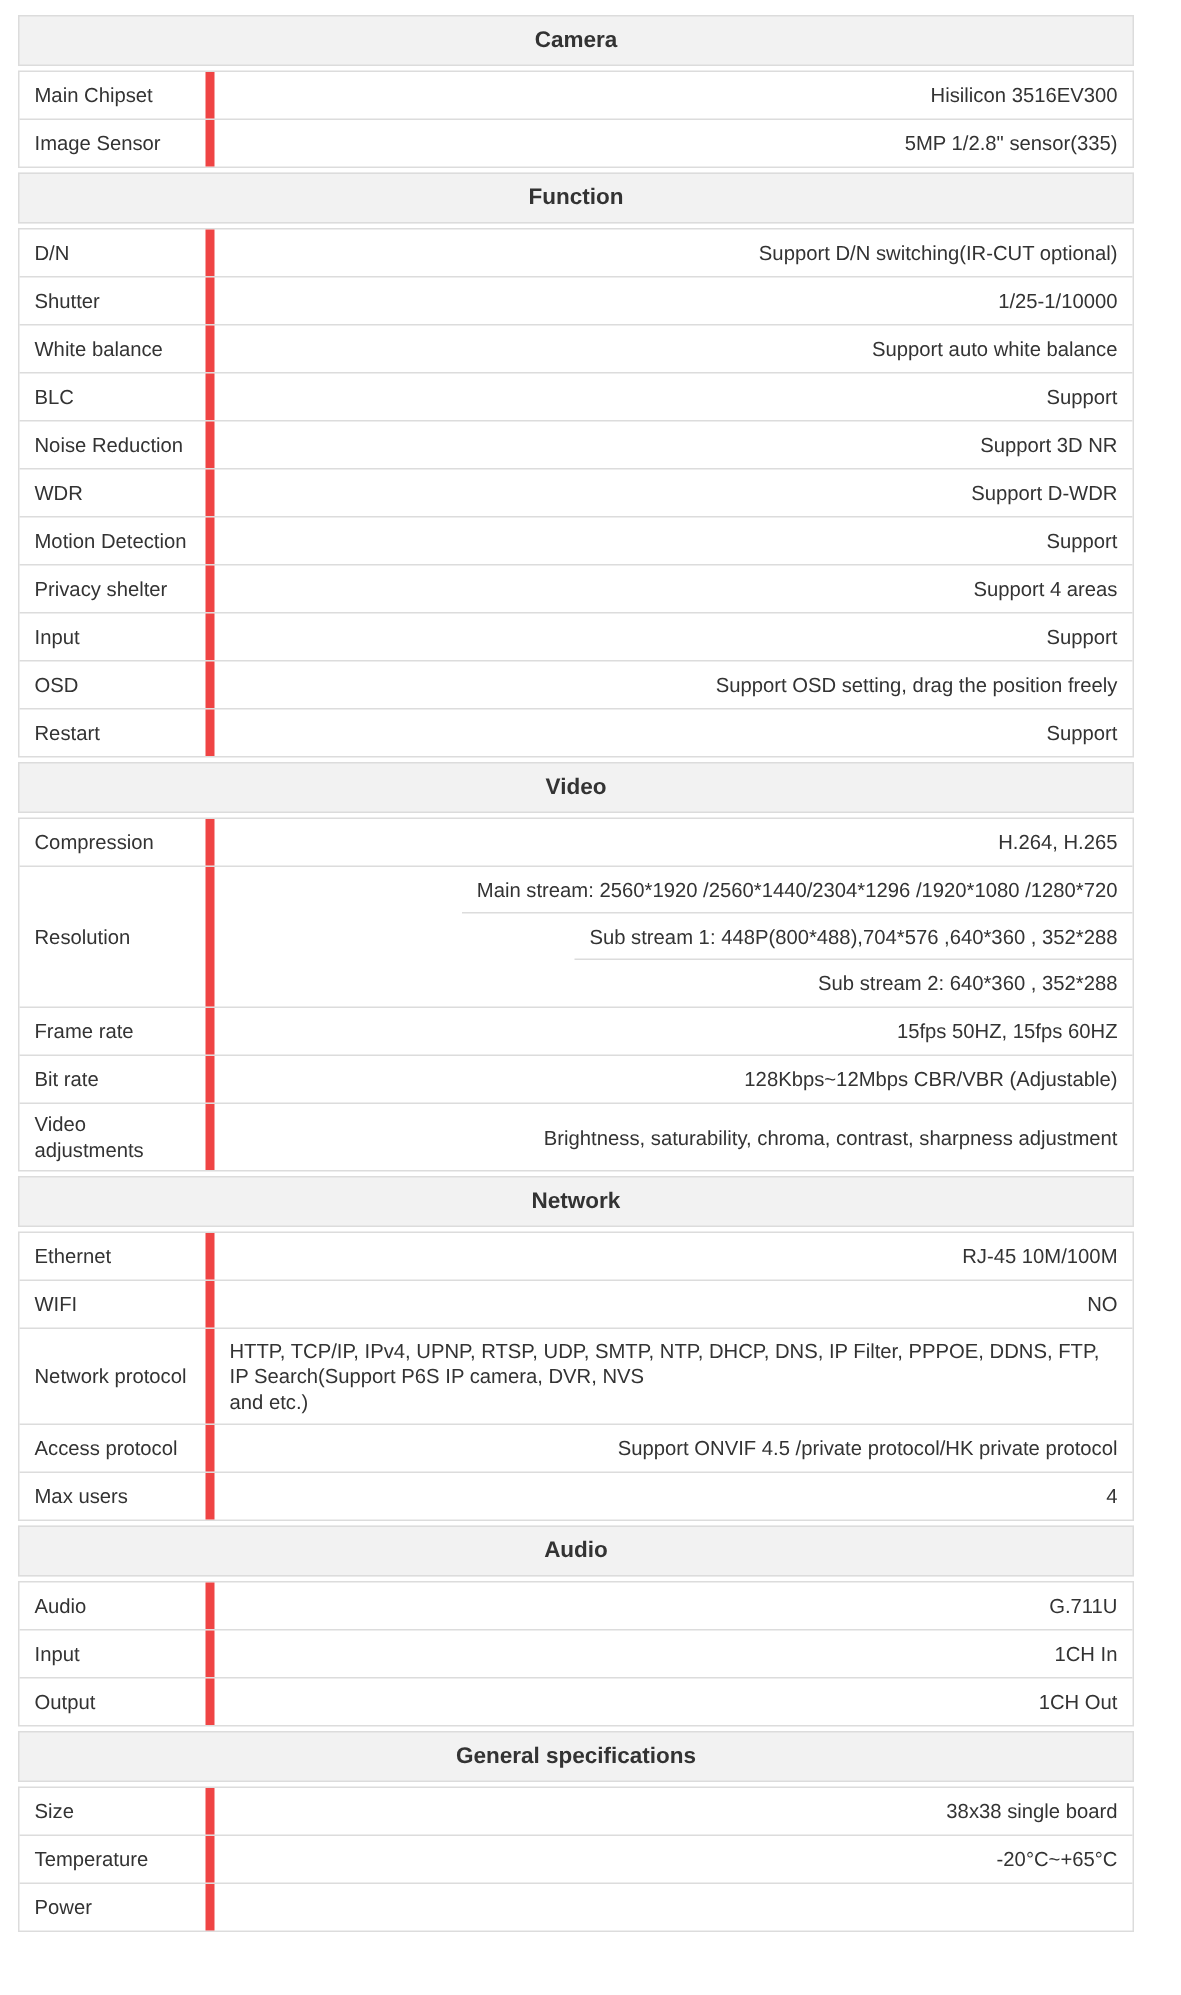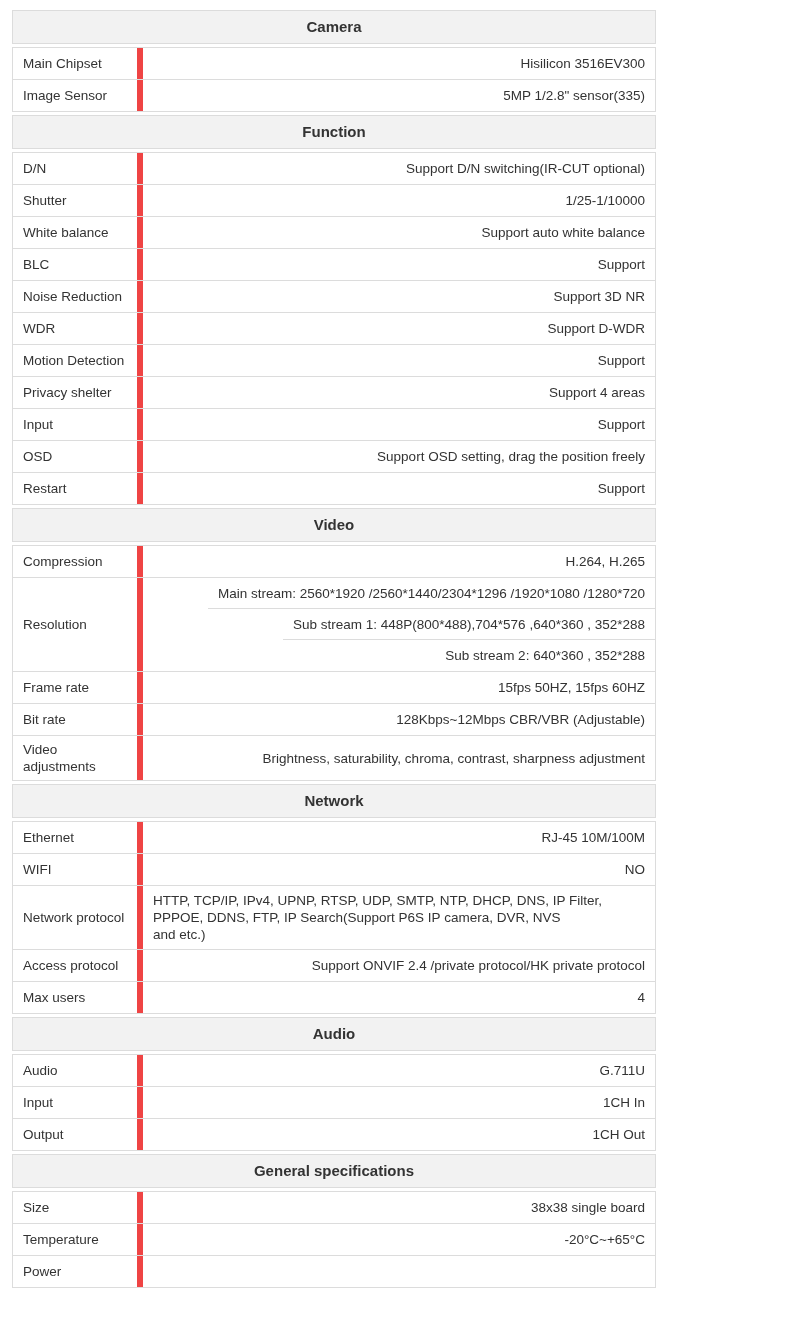--- a/index.html
+++ b/index.html
@@ -10,21 +10,21 @@
     font-family: "Liberation Sans", sans-serif;
     color: #333333;
     font-size: 13.5px;
   }
   .page {
     width: 787px;
     min-height: 1330px;
     padding: 10px 27px 10px 12px;
   }
   .spec-table {
-    width: 644px;
+    width: 744px;
   }
   .section-header {
     background: #f2f2f2;
     border: 1px solid #dcdcdc;
     text-align: center;
     font-weight: bold;
     font-size: 15px;
     color: #333333;
     padding: 7px 0;
     margin: 3px 0;
@@ -216,21 +216,21 @@
         <div class="spec-row">
           <div class="label-cell">Network protocol</div>
           <div class="value-cells">
             <div class="value-cell">HTTP, TCP/IP, IPv4, UPNP, RTSP, UDP, SMTP, NTP, DHCP, DNS, IP Filter, PPPOE, DDNS, FTP, IP Search(Support P6S IP camera, DVR, NVS
 and etc.)</div>
           </div>
         </div>
         <div class="spec-row">
           <div class="label-cell">Access protocol</div>
           <div class="value-cells">
-            <div class="value-cell">Support ONVIF 2.4 /private protocol/HK private protocol</div>
+            <div class="value-cell">Support ONVIF 4.5 /private protocol/HK private protocol</div>
           </div>
         </div>
         <div class="spec-row">
           <div class="label-cell">Max users</div>
           <div class="value-cells">
             <div class="value-cell">4</div>
           </div>
         </div>
       </div>
       <div class="section-header">Audio</div>

